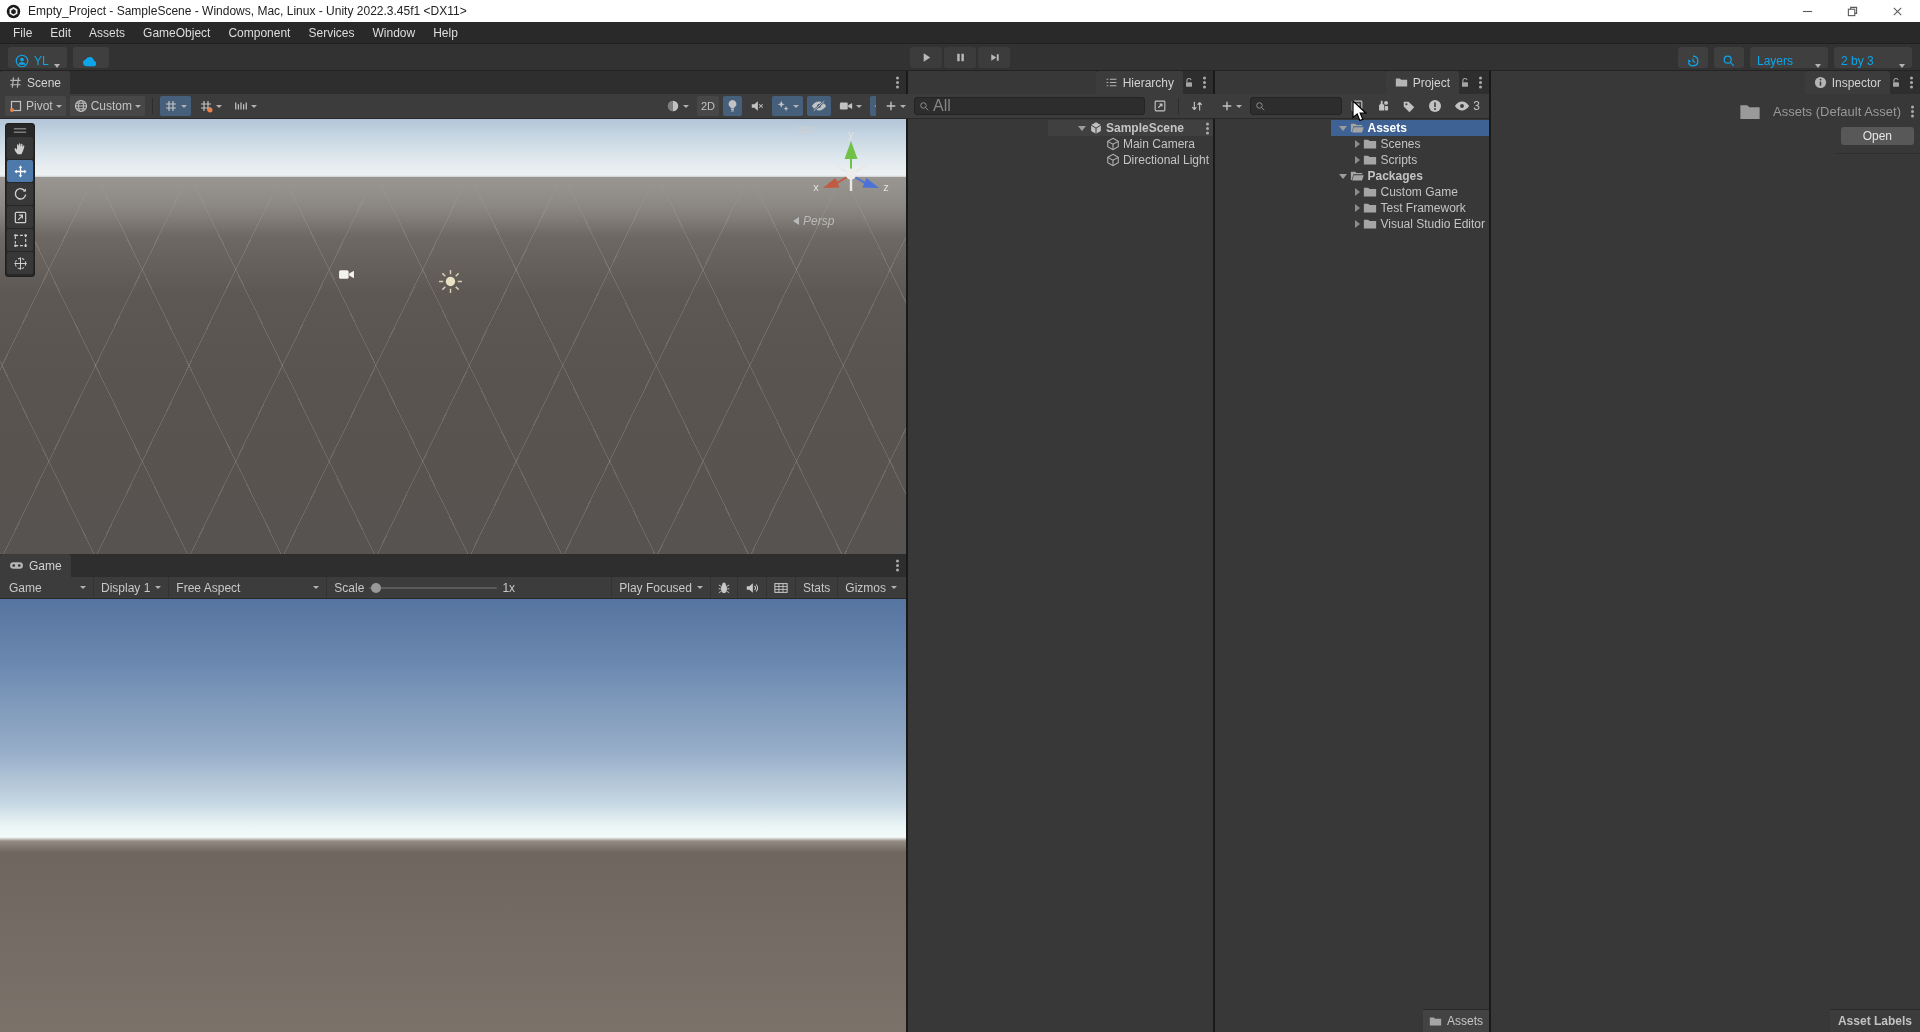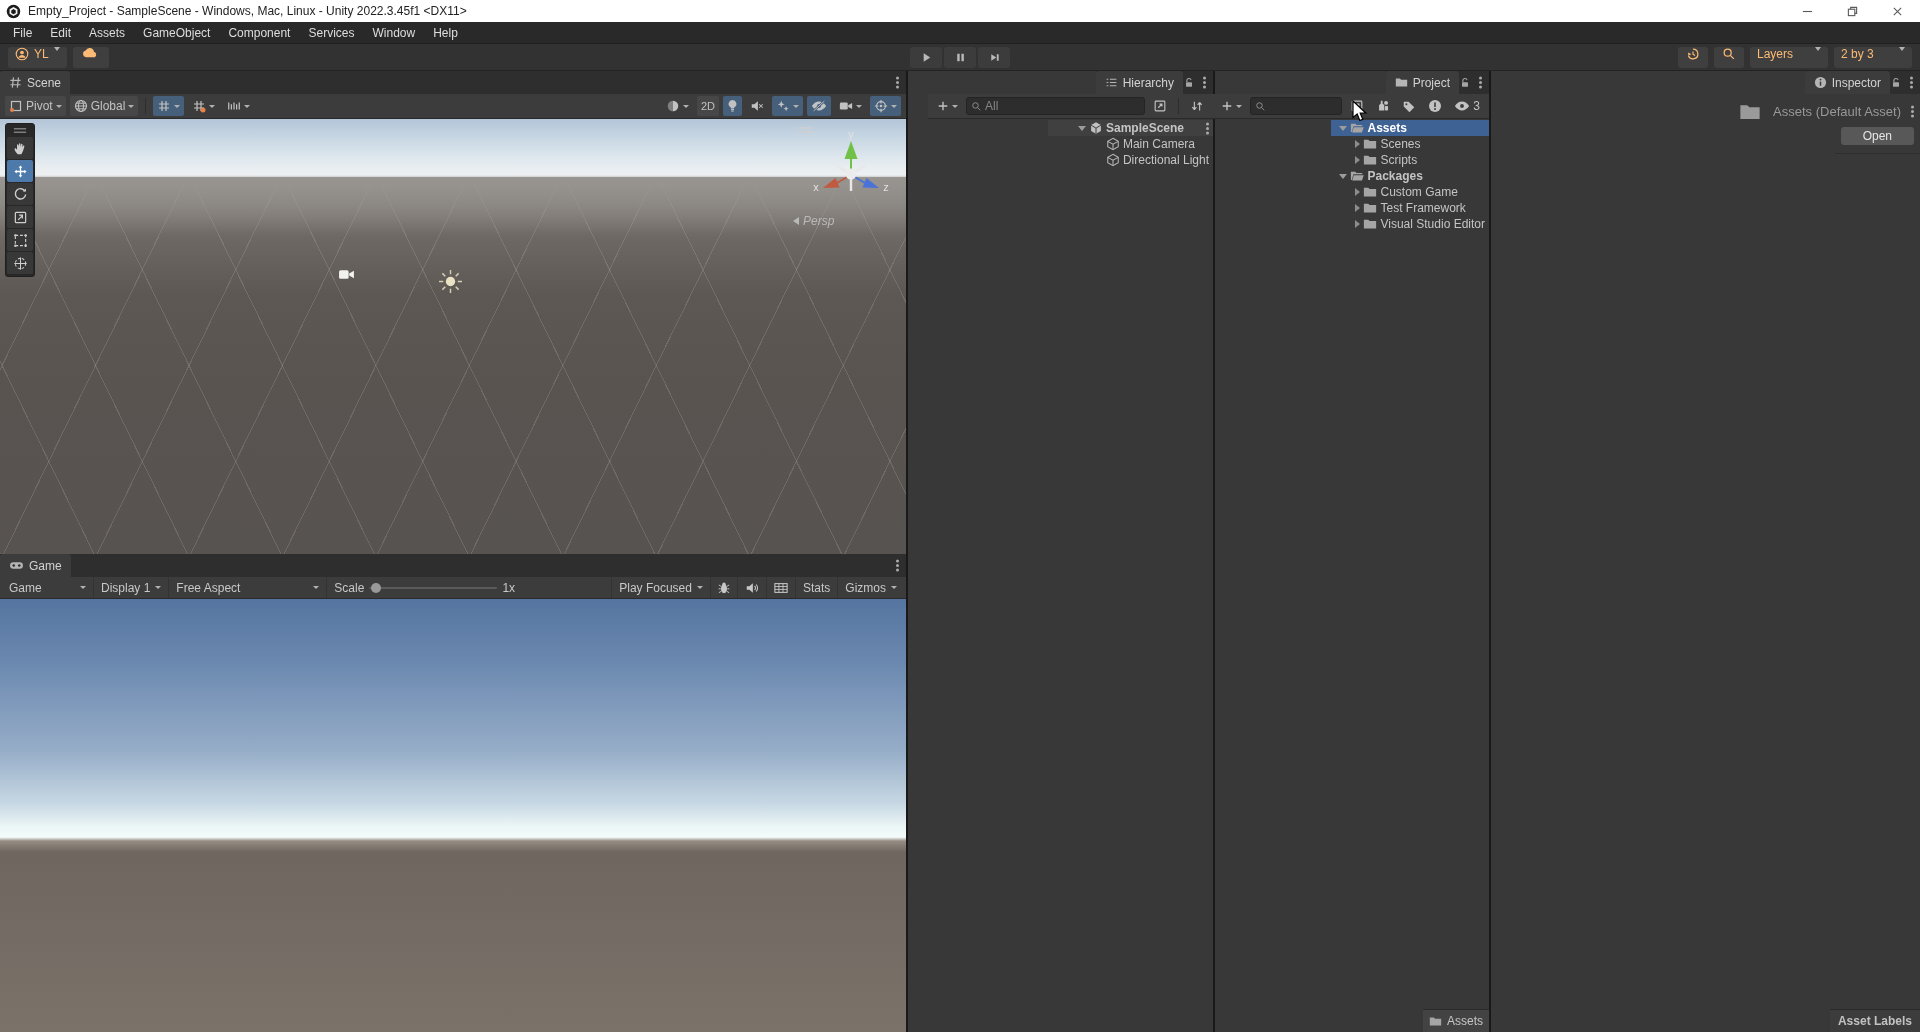--- a/index.html
+++ b/index.html
@@ -14,21 +14,21 @@
   .win-controls { margin-left:auto; display:flex; height:100%; }
   .win-btn { width:45px; display:flex; align-items:center; justify-content:center; color:#5a5a5a; }
   .win-btn svg { width:11px; height:11px; }
 
   
   .menu-bar { height:22px; background:#292929; display:flex; align-items:center; padding-left:4px; flex:none; border-bottom:1px solid #202020;}
   .menu-item { padding:0 9px; color:#dedede; }
 
   
   .main-toolbar { height:27px; background:#323232; display:flex; align-items:center; padding:0 8px; flex:none; position:relative; border-bottom:1px solid #232323; }
-  .tb-btn { height:21px; background:#3f3f3f; border-radius:3px; display:flex; align-items:flex-start; gap:5px; padding:0 7px; color:#fdba74; }
+  .tb-btn { height:21px; background:#3f3f3f; border-radius:3px; display:flex; align-items:flex-end; gap:5px; padding:0 7px; color:#0ea5e9; }
   .tb-btn svg { width:14px; height:14px; }
   .play-group { position:absolute; left:50%; top:3px; transform:translateX(-50%); display:flex; gap:2px; }
   .play-btn { width:32px; height:21px; background:#3c3c3c; border-radius:3px; display:flex; align-items:center; justify-content:center; color:#b9b9b9; }
   .play-btn svg { width:13px; height:13px; }
   .tb-right { margin-left:auto; display:flex; gap:6px; align-items:center; }
   .tb-dd { width:78px; justify-content:space-between; }
   .caret { width:0; height:0; border-left:3.5px solid transparent; border-right:3.5px solid transparent; border-top:4px solid #b2b2b2; display:inline-block; flex:none; }
   .caret.sm { border-left-width:3px; border-right-width:3px; border-top-width:3.5px; }
 
   
@@ -48,21 +48,21 @@
   .kebab { width:3px; height:3px; border-radius:50%; background:#ababab; box-shadow:0 -4.5px 0 #ababab, 0 4.5px 0 #ababab; display:inline-block; }
 
   .ptoolbar { height:25px; background:#3c3c3c; border-bottom:1px solid #2a2a2a; display:flex; align-items:center; padding:0 5px; gap:4px; flex:none; }
   .flat-btn { height:20px; display:flex; align-items:center; gap:3px; padding:0 4px; color:#c2c2c2; border-radius:2px; }
   .flat-btn svg { width:14px; height:14px; }
   .flat-btn.raised { background:#474747; }
   .flat-btn.active { background:#46607c; }
   .tsep { width:1px; height:16px; background:#2d2d2d; margin:0 3px; flex:none; }
   .searchbox { flex:1; height:18px; background:#2d2d2d; border:1px solid #242424; border-radius:3px; display:flex; align-items:center; padding:0 4px; gap:3px; }
   .searchbox svg { width:11px; height:11px; color:#8f8f8f; flex:none; }
-  .searchbox input { flex:1; min-width:0; background:transparent; border:none; outline:none; color:#cccccc; font-family:"Liberation Sans",sans-serif; font-size:12px; }
+  .searchbox input { flex:1; min-width:0; background:transparent; border:none; outline:none; color:#cccccc; font-family:"Liberation Sans",sans-serif; font-size:16px; }
   .searchbox input::placeholder { color:#858585; }
 
   
   .scene-viewport { position:relative; height:435px; flex:none; overflow:hidden;
     background:linear-gradient(180deg,#b3c5d8 0px,#c9d8e4 20px,#e2eaef 42px,#eef1f2 56px,#a09c98 61px,#8b8783 72px,#6f6a66 112px,#5d5854 175px,#595450 260px,#575350 435px); }
   .scene-grid { position:absolute; left:0; right:0; top:58px; bottom:0;
     background:
       repeating-linear-gradient(64deg, rgba(200,195,188,.20) 0 1px, transparent 1px 84px),
       repeating-linear-gradient(116deg, rgba(200,195,188,.20) 0 1px, transparent 1px 84px); }
   .scene-fog { position:absolute; left:0; right:0; top:58px; height:60px;
@@ -477,21 +477,21 @@
           <svg>
               <use href="#i-pivot"></use>
             </svg>
           <span>Pivot</span>
           <span class="caret sm"></span>
         </div>
         <div class="flat-btn raised">
           <svg>
               <use href="#i-globe"></use>
             </svg>
-          <span>Global</span>
+          <span>Custom</span>
           <span class="caret sm"></span>
         </div>
         <div class="tsep"></div>
         <div class="flat-btn active">
           <svg>
               <use href="#i-grid-snap"></use>
             </svg>
           <span class="caret sm"></span>
         </div>
         <div class="flat-btn">

